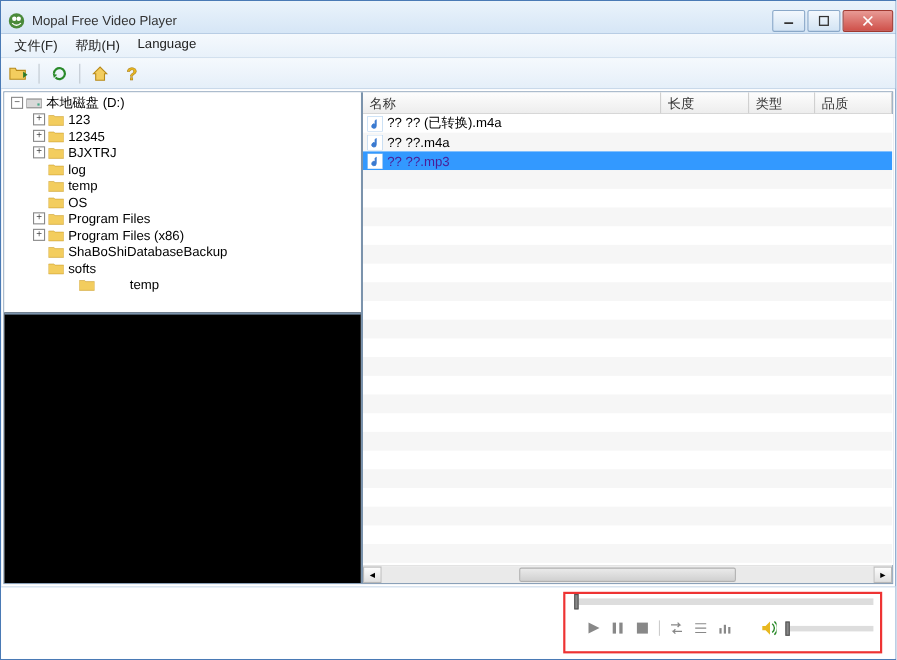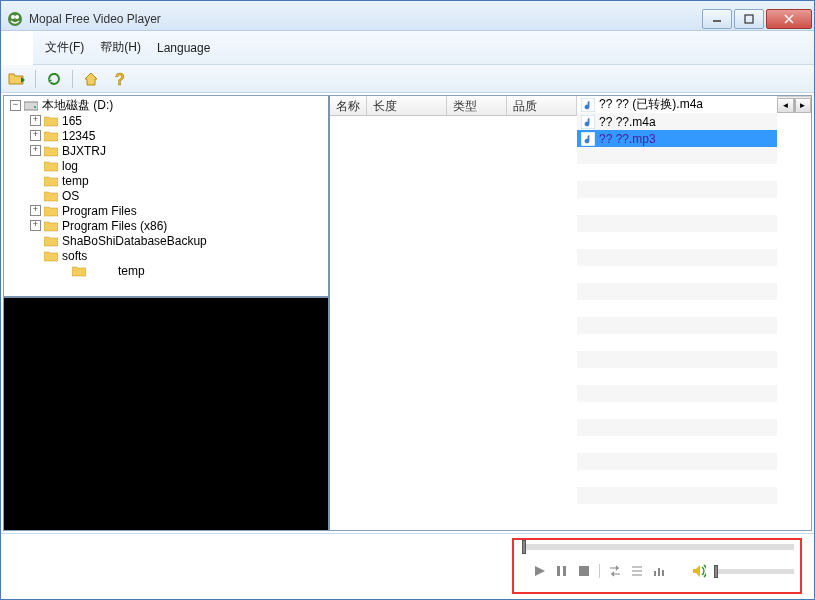--- a/index.html
+++ b/index.html
@@ -7,39 +7,39 @@
 
 .window { width: 815px; height: 600px; border: 1px solid #4a7ab5; background: #fff; display: flex; flex-direction: column; }
 
 .titlebar { height: 30px; background: linear-gradient(#eaf3fb,#d6e6f6); display: flex; align-items: center; padding: 6px 0 0 6px; border-bottom: 1px solid #b8cde4; }
 .titlebar .app-icon { width: 16px; height: 16px; margin-right: 6px; }
 .titlebar .title { font-size: 12px; color: #333; flex: 1; }
 .winbtns { display: flex; height: 20px; margin-right: 2px; }
 .winbtn { width: 30px; height: 20px; border: 1px solid #8aa8c8; background: linear-gradient(#f3f8fd,#d3e4f4); margin-left: 2px; border-radius: 2px; display: flex; align-items: center; justify-content: center; cursor: pointer; font-size: 10px; }
 .winbtn.close { width: 46px; background: linear-gradient(#e89a95,#cf5049); border-color: #a03830; color: #fff; }
 
-.menubar { height: 34px; background: linear-gradient(#f5f9fd,#e8f1fa); border-bottom: 1px solid #c9d9ea; display: flex; align-items: center; padding: 0 4px; font-size: 12px; margin-left: 32px; }
+.menubar { height: 22px; background: linear-gradient(#f5f9fd,#e8f1fa); border-bottom: 1px solid #c9d9ea; display: flex; padding: 0 4px; font-size: 12px; }
 .menu-item { padding: 2px 8px; cursor: pointer; color: #222; }
 
 .toolbar { height: 28px; background: linear-gradient(#f5f9fd,#e5eff9); border-bottom: 1px solid #c9d9ea; display: flex; align-items: center; padding: 0 6px; gap: 6px; }
 .tb-btn { width: 20px; height: 20px; display: flex; align-items: center; justify-content: center; cursor: pointer; }
 .tb-sep { width: 1px; height: 18px; background: #c0c8d0; margin: 0 2px; }
 
 .content { flex: 1; display: flex; border: 1px solid #8aa0b8; margin: 2px; background: #fff; min-height: 0; }
 .left-pane { width: 326px; display: flex; flex-direction: column; border-right: 2px solid #7b93ac; }
 .tree { flex: 0 0 200px; overflow: auto; background: #fff; font-family: "SimSun","NSimSun",monospace; font-size: 12px; padding: 2px; }
 .tree-row { display: flex; align-items: center; height: 15px; white-space: nowrap; cursor: pointer; }
 .tree-row .exp { width: 11px; height: 11px; border: 1px solid #888; margin-right: 3px; font-size: 9px; line-height: 7px; text-align: center; color: #444; background: #fff; }
 .tree-row .exp.none { border: none; }
 .tree-row .folder { width: 14px; height: 12px; margin-right: 4px; }
 .tree-row .label { color: #000; }
 .folder svg { display: block; }
 .preview { flex: 1; background: #000; border-top: 2px solid #7b93ac; }
 
-.right-pane { flex: 1; display: flex; flex-direction: row; min-width: 0; }
+.right-pane { flex: 1; display: flex; flex-direction: column; min-width: 0; }
 .list-header { height: 20px; display: flex; background: linear-gradient(#fdfdfd,#ededed); border-bottom: 1px solid #c8c8c8; font-size: 12px; }
 .list-header .col { border-right: 1px solid #d0d0d0; padding: 2px 6px; color: #333; }
 .file-list { flex: 1; overflow: auto; font-family: "SimSun",monospace; font-size: 12px; background: #fff; }
 .file-row { display: flex; align-items: center; height: 17px; padding-left: 4px; cursor: pointer; }
 .file-row:nth-child(even){ background: #f6f6f6; }
 .file-row.selected { background: #3399ff; color: #4c1d95; }
 .file-row .ficon { width: 14px; height: 14px; margin-right: 4px; }
 .hscroll { height: 17px; background: #f0f0f0; border-top: 1px solid #d0d0d0; display: flex; align-items: center; }
 .hscroll .arrow { width: 17px; height: 15px; background: linear-gradient(#fdfdfd,#e0e0e0); border: 1px solid #b8b8b8; display: flex; align-items: center; justify-content: center; font-size: 8px; cursor: pointer; }
 .hscroll .track { flex: 1; height: 15px; background: #eaeaea; position: relative; }
@@ -139,21 +139,21 @@
           <span class="label">本地磁盘 (D:)</span>
         </div>
         <div id="tree-items">
             <div class="tree-row" style="padding-left: 24px;">
               <span class="exp">+</span>
               <span class="folder">
                 <svg width="14" height="12">
                   <path d="M0 2h5l1 1h8v8H0z" fill="#f3cd5e" stroke="#c89a2a" stroke-width="0.5"></path>
                 </svg>
               </span>
-              <span class="label">165</span>
+              <span class="label">123</span>
             </div>
             <div class="tree-row" style="padding-left: 24px;">
               <span class="exp">+</span>
               <span class="folder">
                 <svg width="14" height="12">
                   <path d="M0 2h5l1 1h8v8H0z" fill="#f3cd5e" stroke="#c89a2a" stroke-width="0.5"></path>
                 </svg>
               </span>
               <span class="label">12345</span>
             </div>

